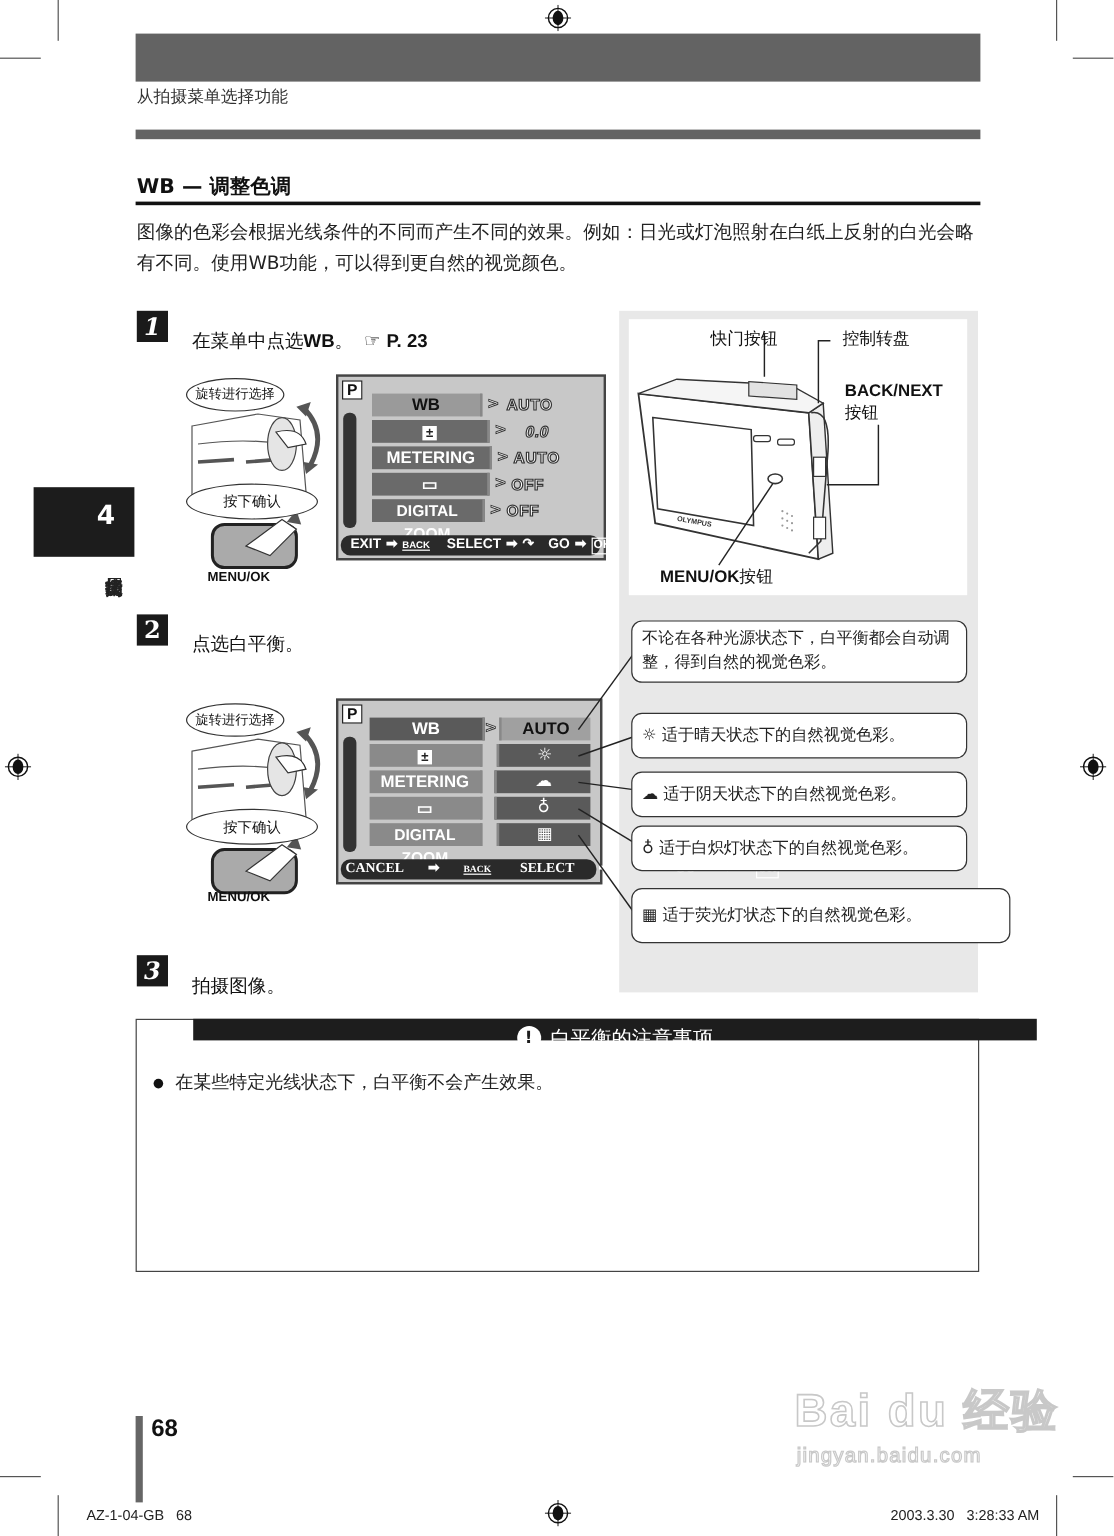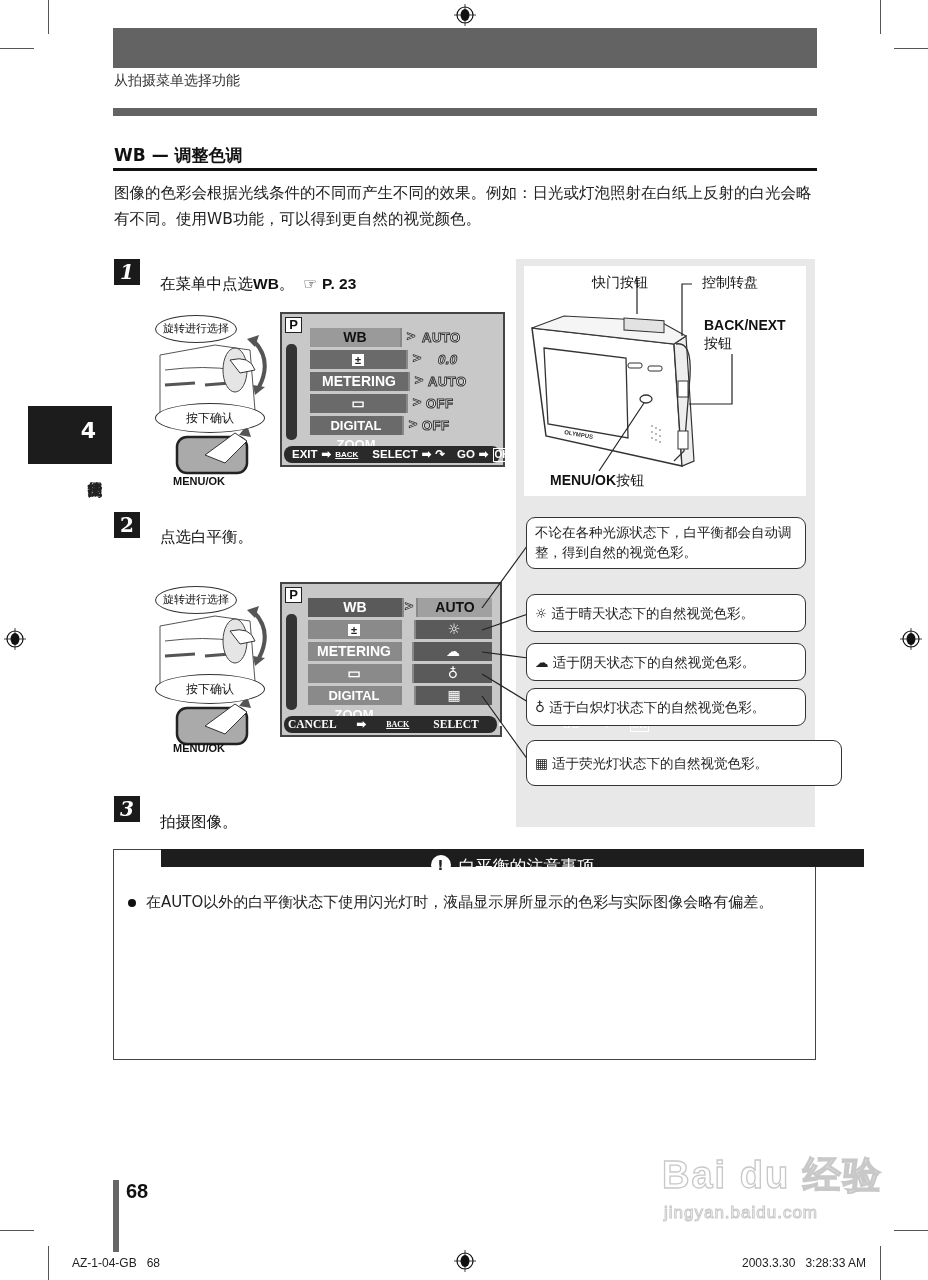--- a/index.html
+++ b/index.html
@@ -330,21 +330,21 @@
 </div>
 
 <div class="step-num" style="left:114px;top:796px;">3</div>
 <div class="step-text" style="left:160px;top:812px;">拍摄图像。</div>
 
 <div class="abs note-box"></div>
 <div class="abs note-head">
   <span class="excl">!</span><span>白平衡的注意事项</span>
 </div>
 <ul class="abs note-list">
-  <li>在AUTO以外的白平衡状态下使用闪光灯时，液晶显示屏所显示的色彩与实际图像会略有偏差。</li>
+  <li>在某些特定光线状态下，白平衡不会产生效果。</li>
 </ul>
 
 <div class="abs page-bar"></div>
 <div class="abs page-num">68</div>
 <div class="abs foot-left" style="white-space:pre;">AZ-1-04-GB   68</div>
 <div class="abs foot-right" style="white-space:pre;">2003.3.30   3:28:33 AM</div>
 
 <div class="abs wm-baidu">Bai du 经验</div>
 <div class="abs wm-url">jingyan.baidu.com</div>
 

